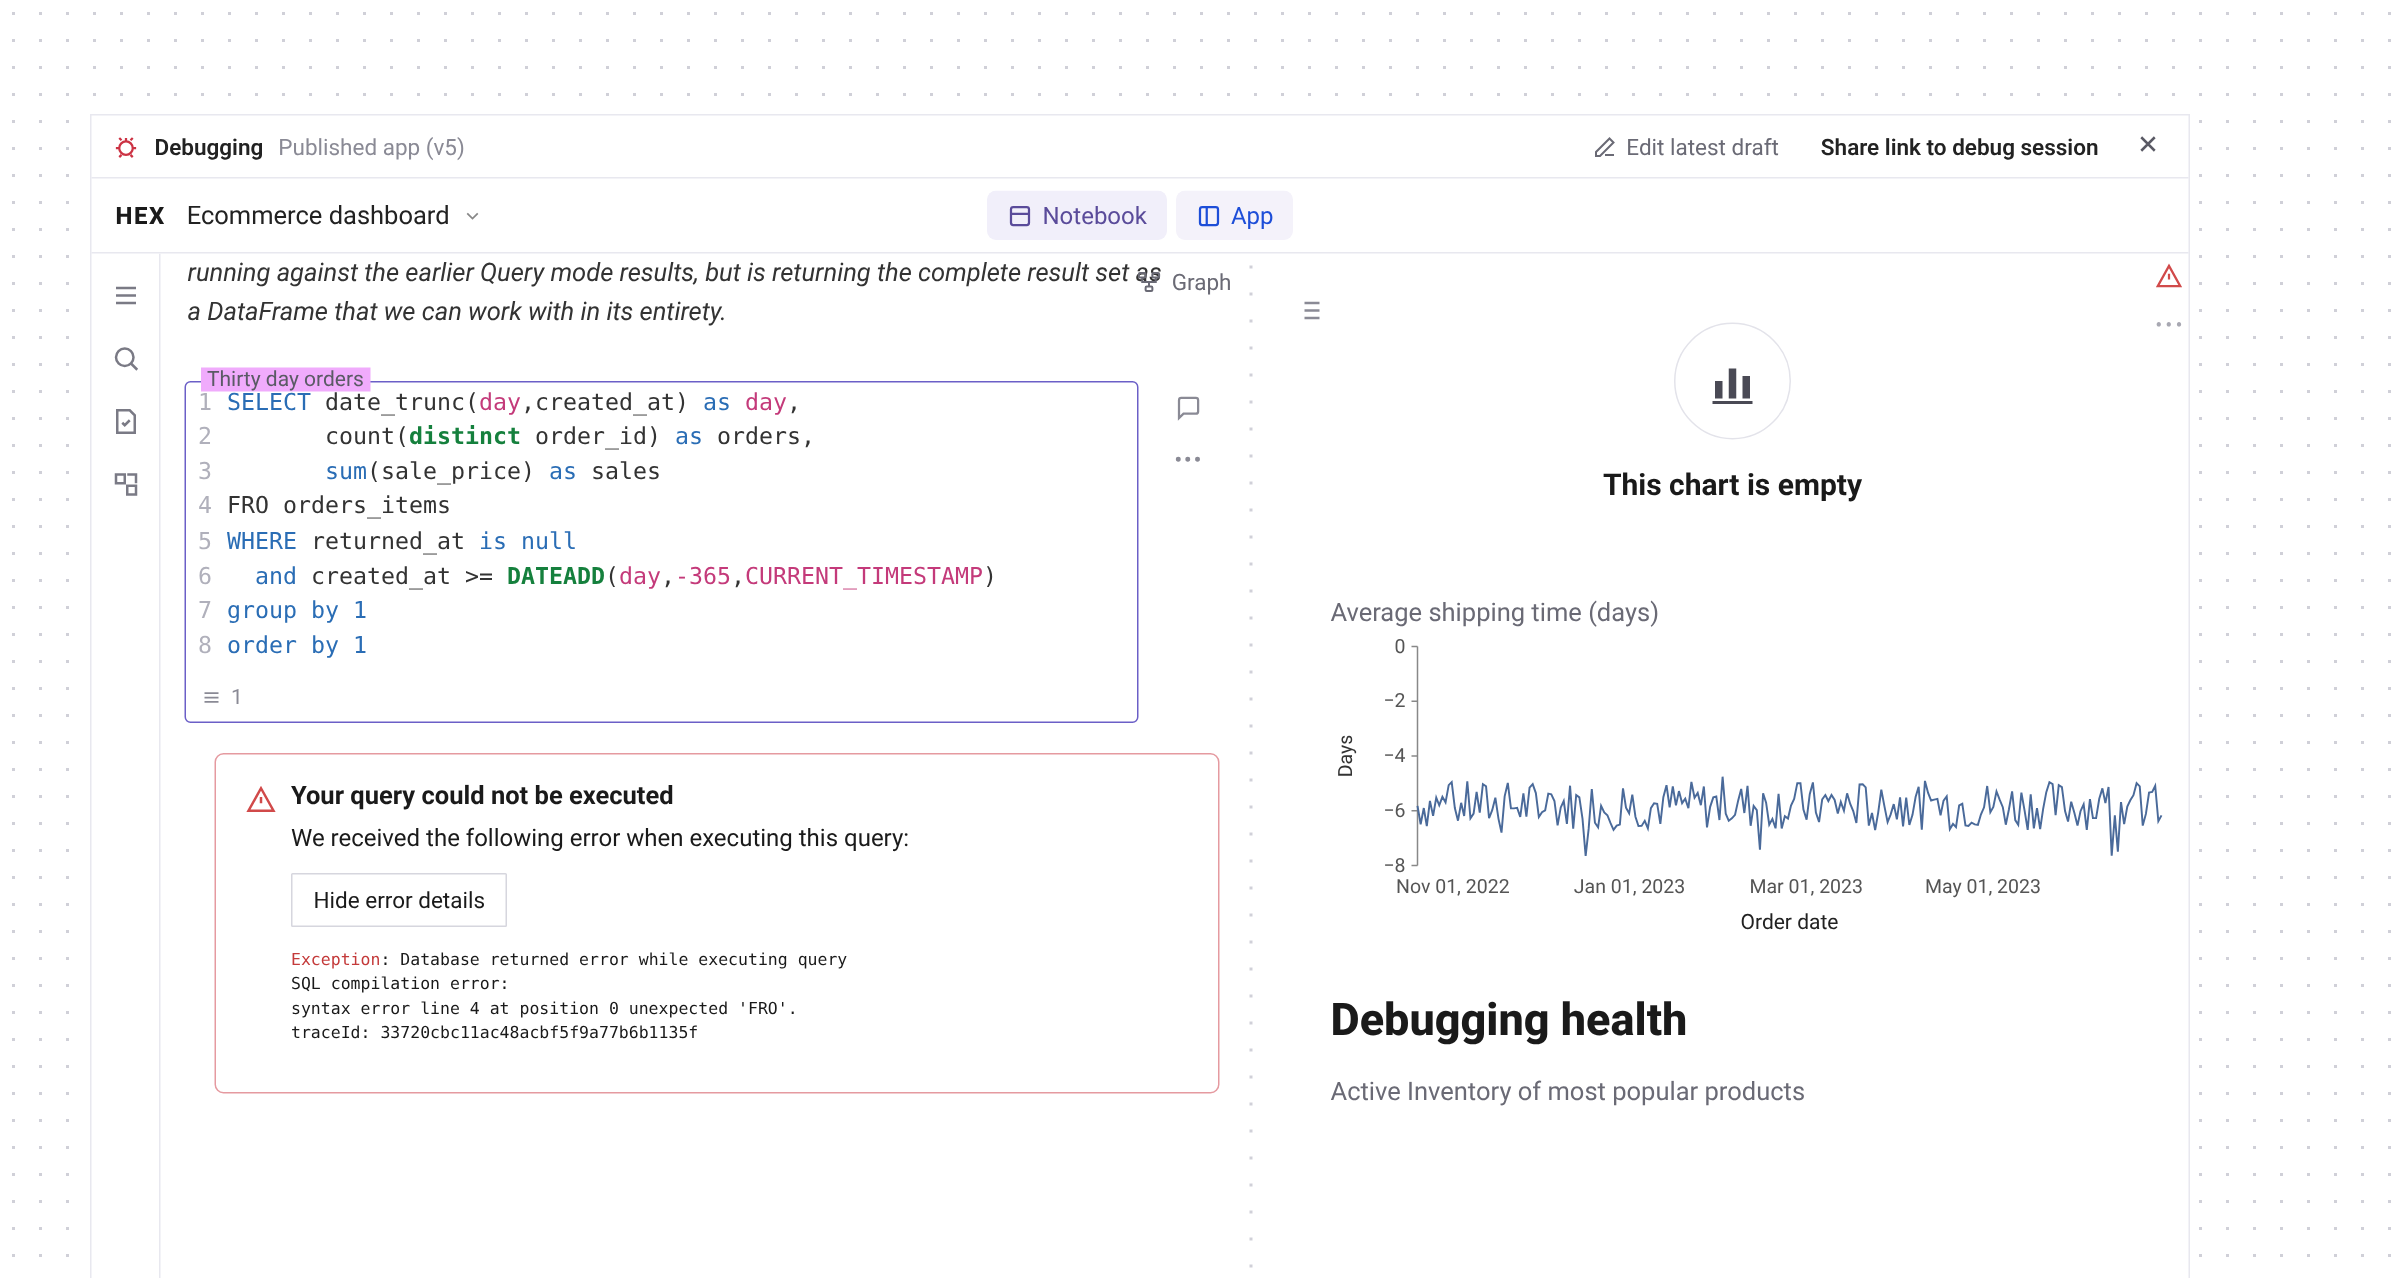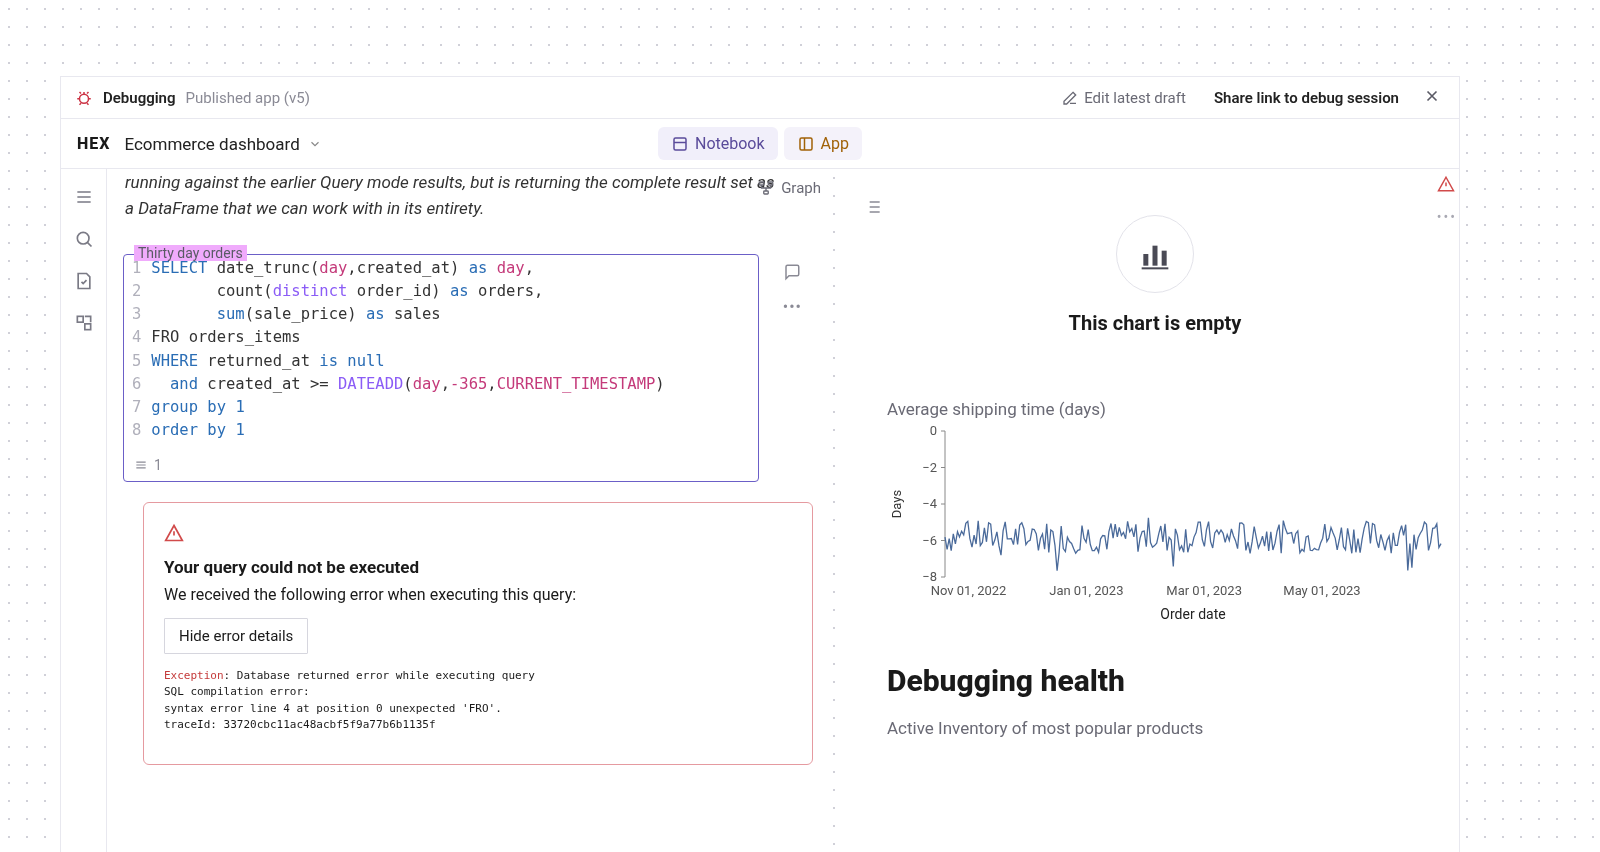--- a/index.html
+++ b/index.html
@@ -54,21 +54,21 @@
   display: flex;
   align-items: center;
   padding: 0 16px;
   gap: 14px;
 }
 .logo { font-weight: 800; letter-spacing: 1px; font-size: 16px; color:#1a1a1a;}
 .project-title { font-size: 17px; color: #222; display:flex; align-items:center; gap:8px;}
 .project-title svg { color:#888; }
 .view-switch { position:absolute; left:50%; transform:translateX(-50%); display:flex; gap:6px; }
 .view-btn { display:flex; align-items:center; gap:6px; padding:6px 12px; border-radius:6px; font-size:16px; color:#5a4b9a; background:#f1effa; cursor:pointer; border:1px solid transparent;}
-.view-btn.inactive { background:#f4f2fa; color:#a16207; }
+.view-btn.inactive { background:#f4f2fa; color:#1d4ed8; }
 
 .content-row { flex:1; display:flex; overflow:hidden; }
 .left-rail { width:46px; border-right:1px solid #e8e8ef; display:flex; flex-direction:column; align-items:center; gap:18px; padding-top:18px; color:#7a7a85;}
 .left-rail div { cursor:pointer; }
 .main-area { flex:1; display:flex; overflow:hidden; }
 .left-pane { width: 718px; position:relative; padding: 0 0 0 16px; overflow:hidden;}
 .center-dots { width: 20px; background-image: radial-gradient(circle, #d0d0d8 1px, transparent 1px); background-size: 18px 18px; }
 .right-pane { flex:1; padding: 0 12px 0 18px; overflow:hidden; position:relative;}
 
 .prose {
@@ -107,35 +107,35 @@
   line-height: 1.5;
   padding: 2px 12px 38px 8px;
   display:flex; gap:10px;
 }
 .gutter { color:#b0b0bb; text-align:right; user-select:none; }
 .gutter div, .code div { height: 1.5em; }
 .code { white-space: pre; }
 .kw { color:#2a6db5; }
 .fn { color:#2a6db5; }
 .arg { color:#c43a7a; }
-.red { color:#8b5cf6; }
+.red { color:#15803d;font-weight:bold; }
 .num { color:#2a6db5; }
 .null { color:#2a6db5; }
 .ident { color:#333; }
 .cell-foot { position:absolute; left:10px; bottom:8px; color:#8a8a95; font-size:14px; display:flex; align-items:center; gap:6px;}
 .cell-side-icons { position:absolute; right:-44px; top:8px; display:flex; flex-direction:column; gap:12px; color:#8a8a95;}
 .cell-side-icons span{cursor:pointer;}
 
 .error-box {
   margin: 20px 12px 0 20px;
   border:1px solid #e59aa0;
   border-radius:6px;
   padding: 18px 20px 30px 20px;
 }
-.error-head { display:flex; gap:10px; align-items:flex-start;flex-direction:column; }
+.error-head { display:flex; gap:10px; align-items:flex-start; }
 .error-head .tri { color:#d14a4a; flex-shrink:0; margin-top:2px;}
 .error-title { font-weight:700; font-size:17px; }
 .error-sub { margin-top:8px; font-size:16px; }
 .hide-btn {
   display:inline-block; margin-top:14px; padding:8px 14px;
   border:1px solid #d6d6de; border-radius:1px; font-size:15px; cursor:pointer;
 }
 .error-body {
   margin-top:14px;
   font-family: ui-monospace, SFMono-Regular, Menlo, Consolas, monospace;

